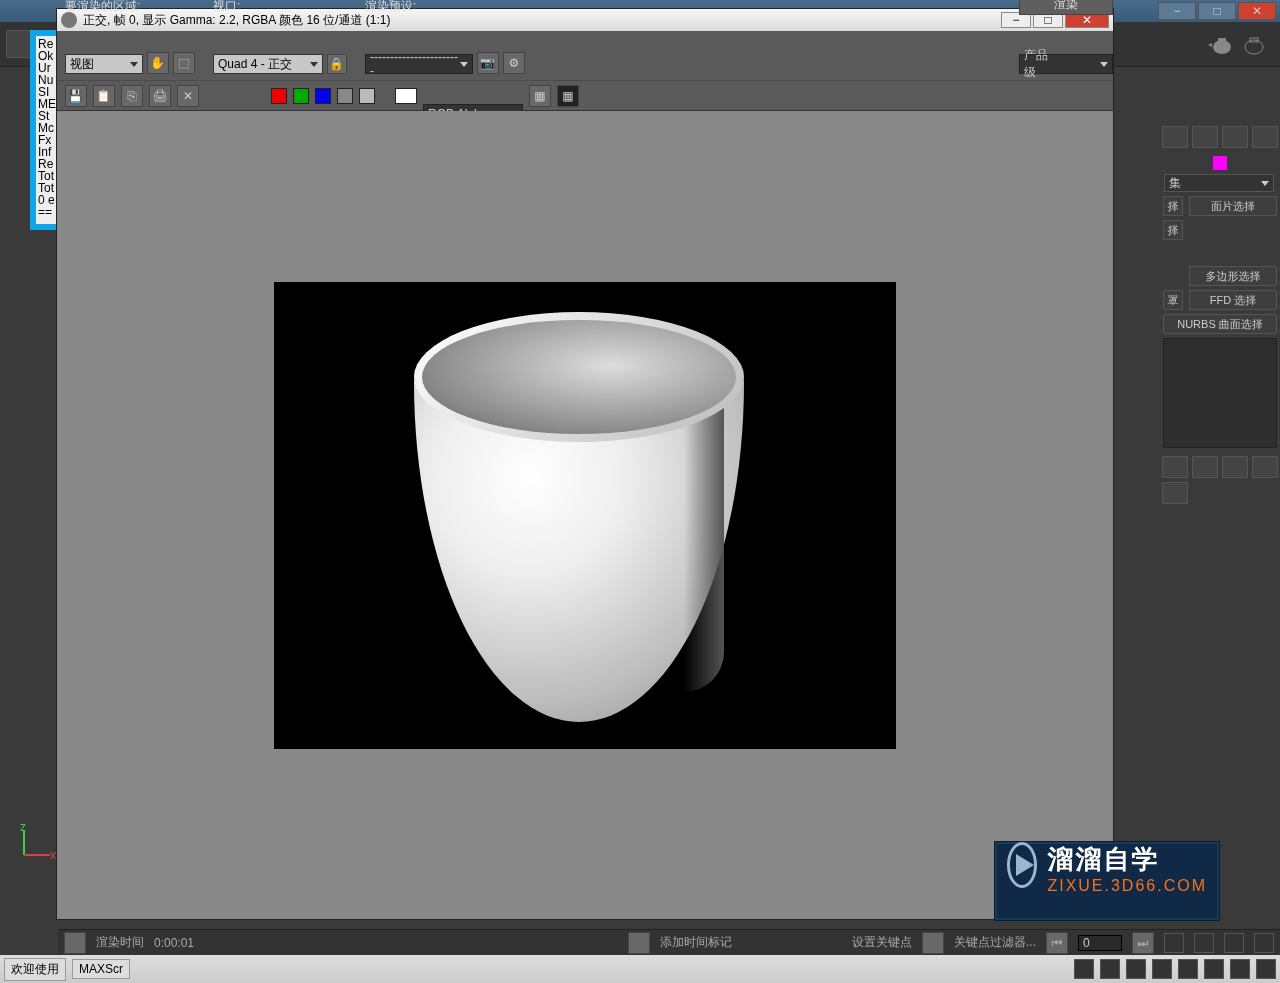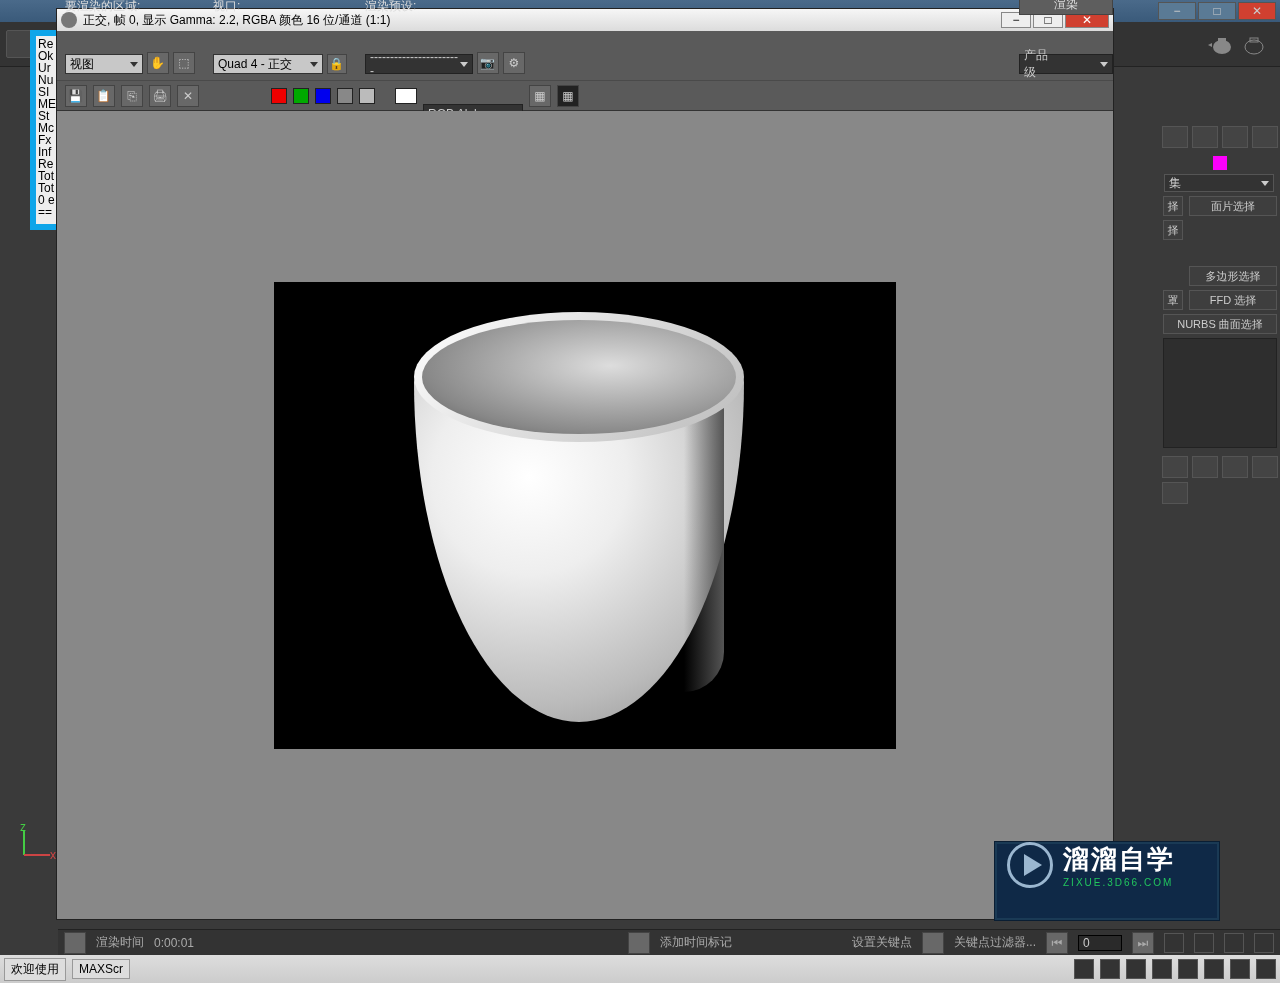--- a/index.html
+++ b/index.html
@@ -67,21 +67,21 @@
 .rim{position:absolute;left:0;top:0;width:330px;height:130px;border-radius:50%;background:linear-gradient(135deg,#fff,#bbb);}
 .rim-inner{position:absolute;left:8px;top:8px;width:314px;height:114px;border-radius:50%;background:radial-gradient(ellipse at 60% 40%,#ddd,#888 70%,#555);}
 .body{position:absolute;left:0;top:60px;width:330px;height:350px;background:radial-gradient(circle at 35% 30%,#fff,#eee 30%,#bbb 70%,#888);border-radius:10px 10px 165px 165px / 10px 10px 340px 340px;}
 .shadow-edge{position:absolute;right:20px;top:80px;width:40px;height:300px;background:linear-gradient(90deg,transparent,#555);border-radius:0 0 80px 0;}
 
 
 .watermark{position:absolute;right:60px;bottom:62px;width:226px;height:80px;background:#0f2947;display:flex;gap:10px;padding:0 12px;color:#fff;border:1px solid #0a1e33;box-shadow:inset 0 0 0 2px #1a3a55;}
 .wm-icon{width:46px;height:46px;border:3px solid #9bb7d0;border-radius:50%;display:flex;align-items:center;justify-content:center;}
 .wm-tri{width:0;height:0;border-left:18px solid #9bb7d0;border-top:11px solid transparent;border-bottom:11px solid transparent;margin-left:5px;}
 .wm-text-main{font-size:26px;font-weight:bold;letter-spacing:2px;}
-.wm-text-sub{font-size:10px;letter-spacing:2px;color:#22c55e;}
+.wm-text-sub{font-size:16px;letter-spacing:2px;color:#f97316;}
 
 .tri-down{width:0;height:0;border-left:4px solid transparent;border-right:4px solid transparent;border-top:5px solid #333;display:inline-block;}
 .tri-down.light{border-top-color:#ccc;}
 </style>
 </head>
 <body>
 
 <div class="main-app">
   <div class="main-titlebar">
     <div class="win-btn">−</div>

